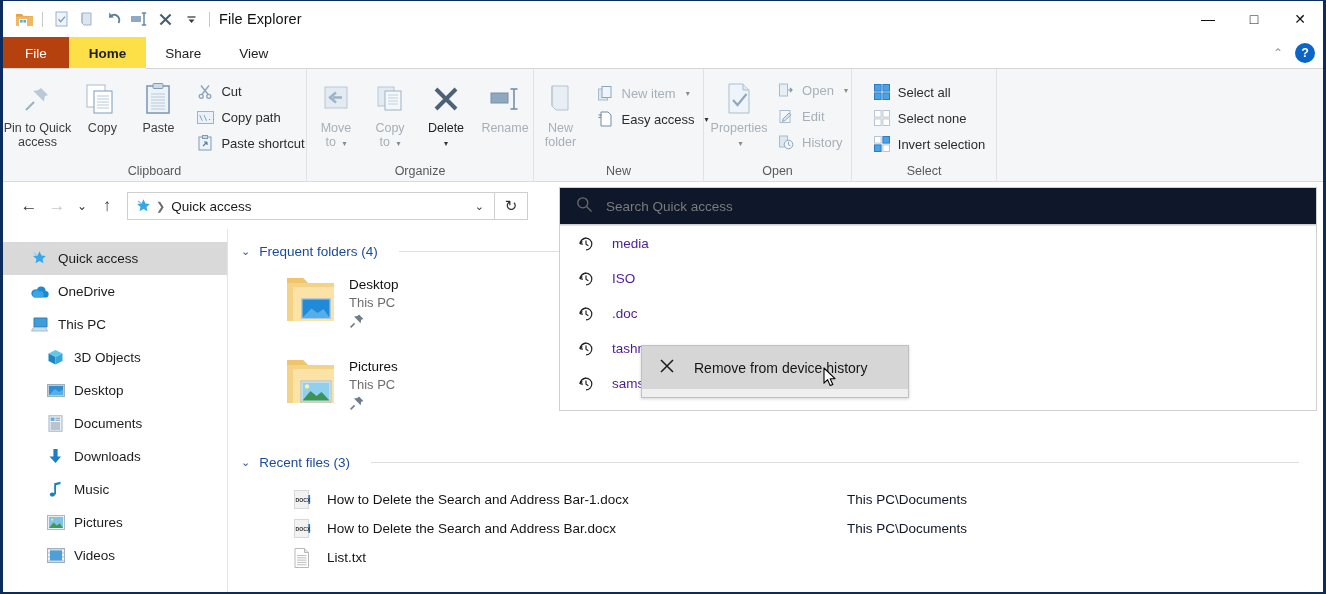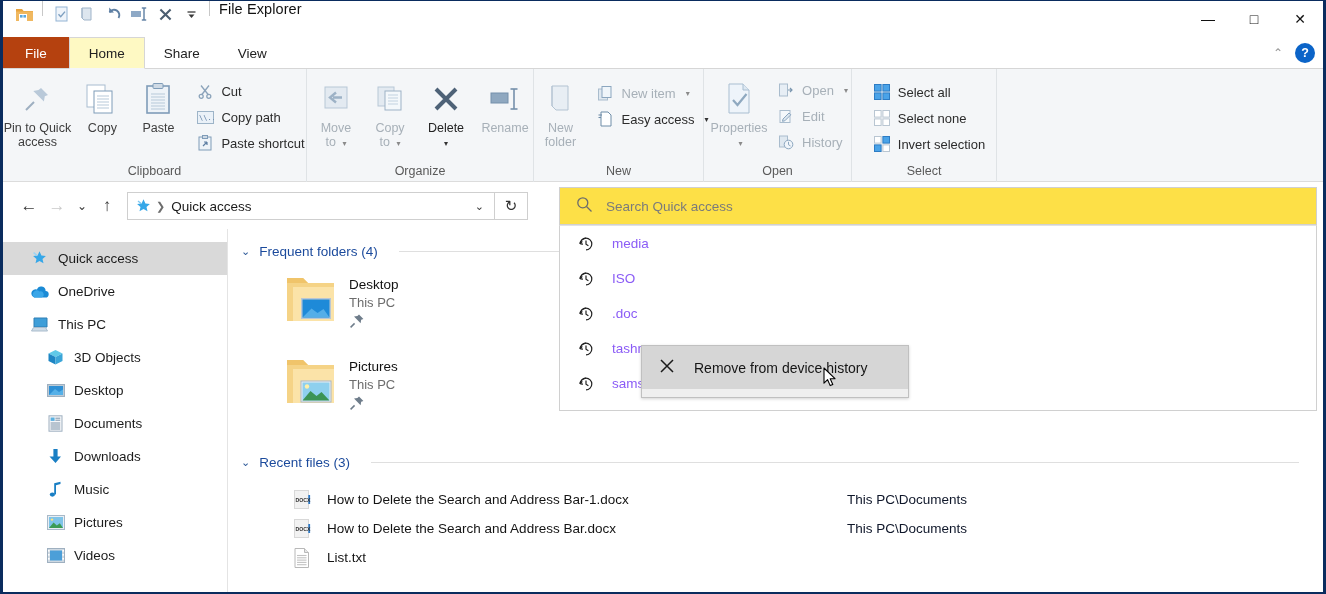--- a/index.html
+++ b/index.html
@@ -22,21 +22,21 @@
     background:#ffffff;
     overflow:hidden;
   }
 
   
   .titlebar {
     position:absolute; left:0; top:0; width:1320px; height:36px;
     background:#ffffff;
     display:flex; align-items:center;
   }
-  .qat { display:flex; gap:0px; padding-left:8px; height:36px; }
+  .qat { display:flex; align-items:center; gap:0px; padding-left:8px; height:36px; }
   .qat-icon {
     width:26px; height:26px;
     display:flex; align-items:center; justify-content:center;
   }
   .qat-sep { width:1px; height:15px; background:#c8c8c8; margin:0 5px; }
   .win-title {
     font-size:14.5px; color:#111; margin-left:4px; letter-spacing:0.1px;
   }
   .wincontrols {
     position:absolute; right:0; top:0; display:flex; height:36px;
@@ -57,22 +57,23 @@
   .tabs { display:flex; height:32px; align-items:stretch; }
   .tab {
     padding:0 19px; display:flex; align-items:center; justify-content:center;
     font-size:13.5px; color:#222; position:relative;
   }
   .tab.file {
     background:#b5410f; color:#ffffff; padding:0 22px;
     font-size:13.5px;
   }
   .tab.active {
-    background:#fef9c3; border:1px solid #d6d6d6; border-bottom:1px solid #f4f6f8;
+    background:#fde047; border:1px solid #d6d6d6; border-bottom:1px solid #f4f6f8;
     z-index:3;
+    font-weight:bold;
   }
   .ribbon-help {
     position:absolute; right:8px; top:36px; height:32px; display:flex;
     align-items:center; gap:12px;
   }
   .chev-up { color:#999; font-size:12px; }
   .help-btn {
     width:20px; height:20px; border-radius:50%;
     background:#0b64c8; color:#fff; font-size:12.5px;
     display:flex; align-items:center; justify-content:center;
@@ -137,34 +138,34 @@
   .addr-text { font-size:13.5px; color:#1a1a1a; flex:1; }
   .addr-caret { color:#3a3a3a; font-size:11px; padding:0 6px; }
   .refreshbtn {
     width:33px; height:28px; border:1px solid #cfcfcf; border-left:none;
     display:flex; align-items:center; justify-content:center;
     font-size:15px; color:#333; background:#fff;
   }
 
   .searchbox {
     position:absolute; left:556px; top:186px; width:758px; height:38px;
-    border:1px solid #d0d0d0; background:#fde047;
+    border:1px solid #d0d0d0; background:#0f172a;
     display:flex; align-items:center; padding-left:16px; z-index:6;
   }
   .search-ph { font-size:13.5px; color:#7b7b7b; margin-left:13px; }
 
   
   .searchdrop {
     position:absolute; left:556px; top:224px; width:758px; height:186px;
     background:#ffffff; border:1px solid #d0d0d0; border-top:1px solid #e2e2e2;
     z-index:5;
   }
   .hist-item {
     height:35px; display:flex; align-items:center; padding-left:16px; gap:16px;
-    font-size:13.5px; color:#8b5cf6;
+    font-size:13.5px; color:#4c1d95;
   }
   .clock-ic { width:20px; height:20px; display:flex; align-items:center; justify-content:center; }
 
   
   .ctxmenu {
     position:absolute; left:638px; top:344px; width:268px; height:53px;
     background:#d6d6d6; border:1px solid #c0c0c0;
     z-index:20;
     display:flex; align-items:center;
     box-shadow:0 1px 3px rgba(0,0,0,0.18);

